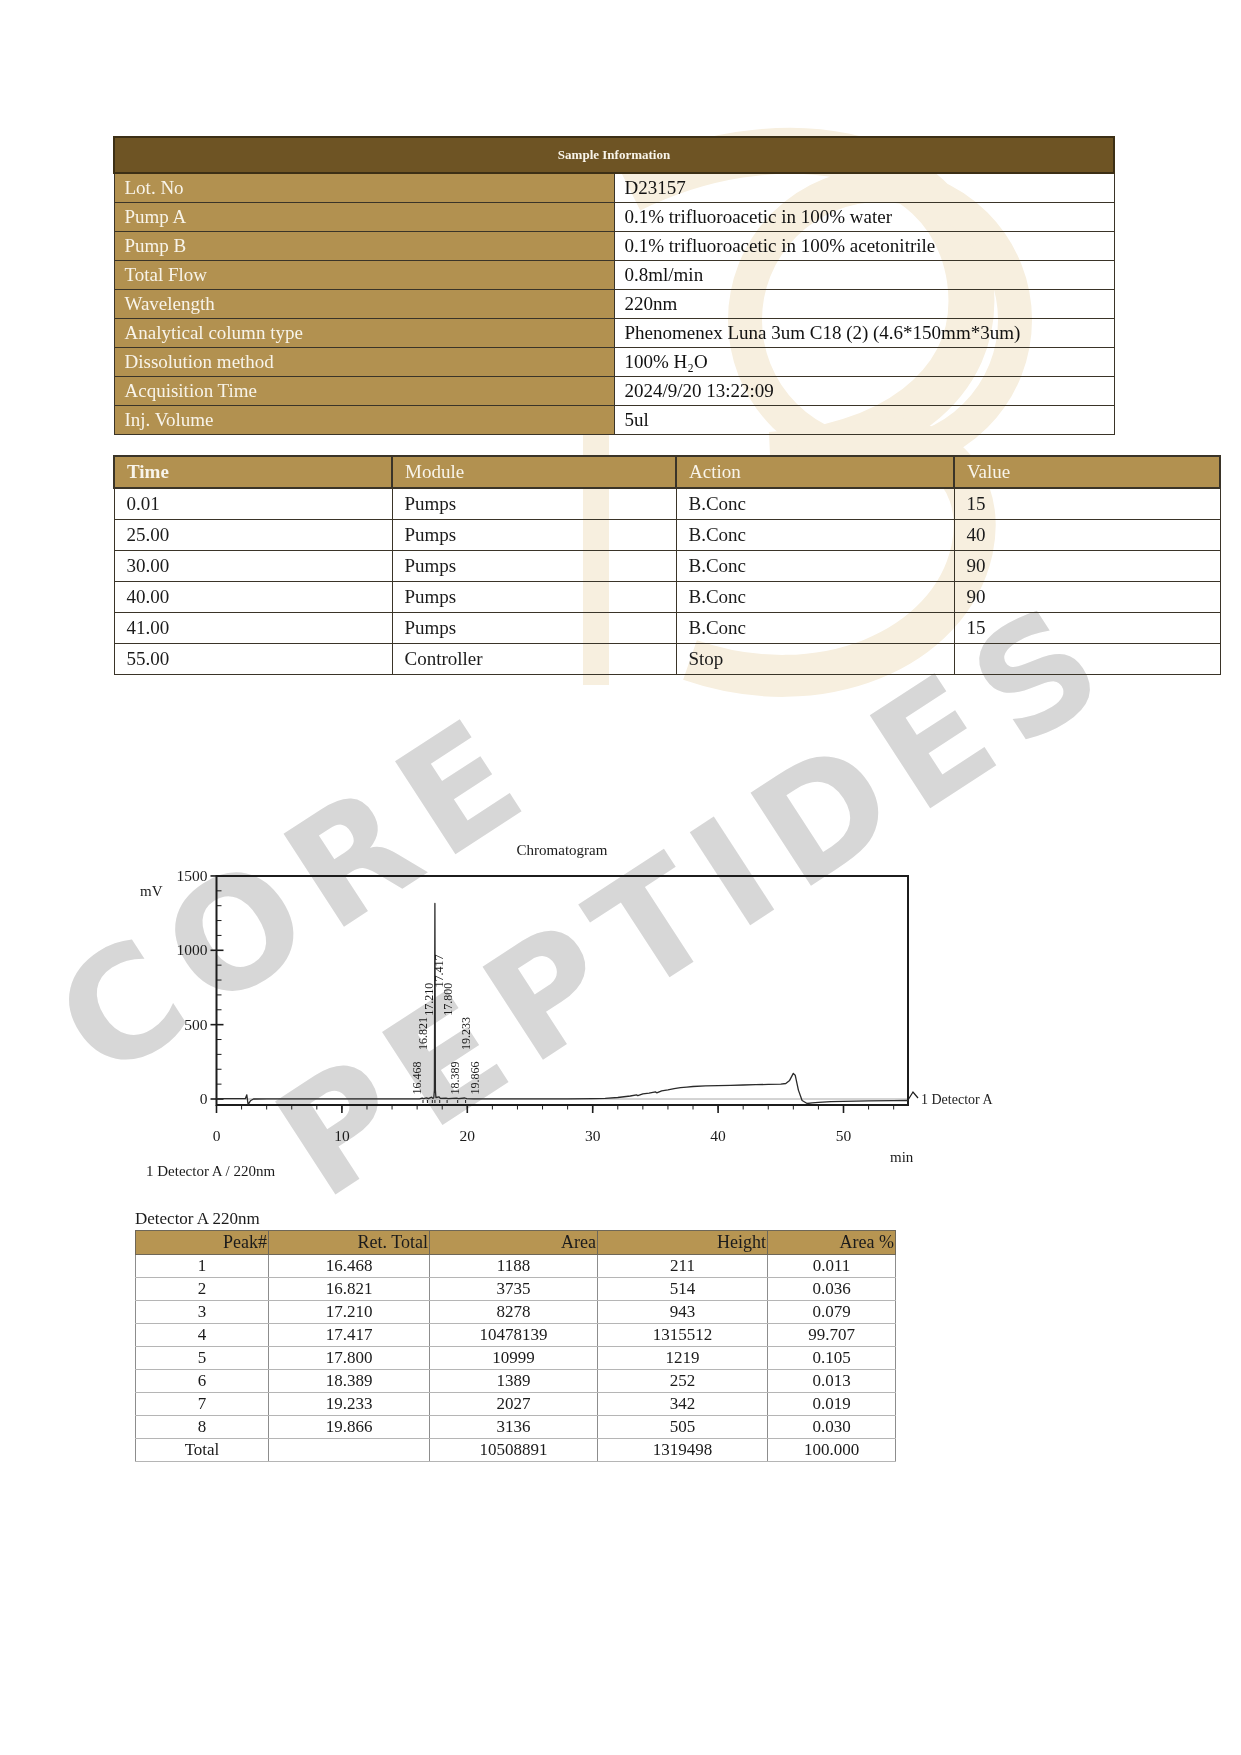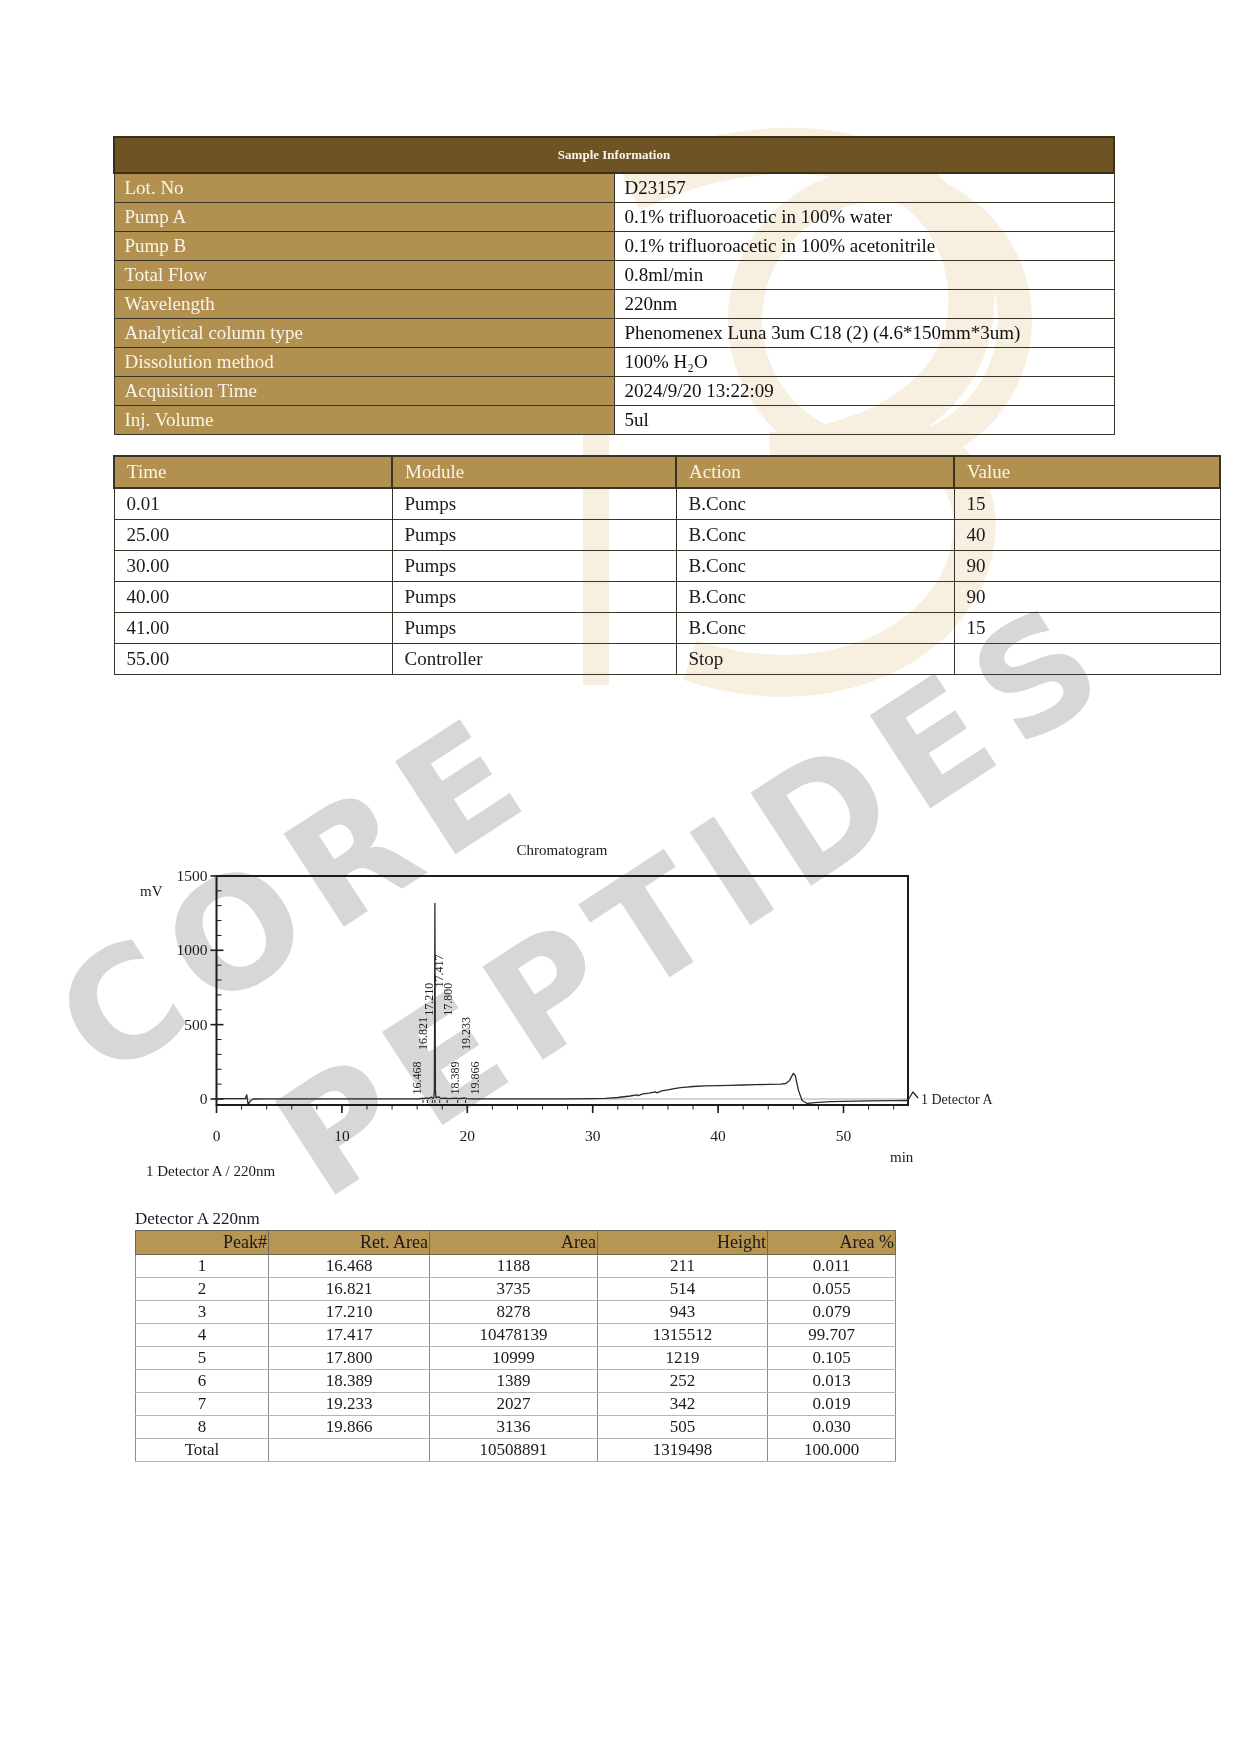--- a/index.html
+++ b/index.html
@@ -115,21 +115,21 @@
         <tr>
           <td class="lbl">Inj. Volume</td>
           <td class="val">5ul</td>
         </tr>
       </tbody>
   </table>
 
   <table id="program-table">
     <thead>
         <tr id="program-head">
-          <th style="width: 252px;">Time</th>
+          <th style="width: 252px; font-weight: bold;">Time</th>
           <th style="width: 258px;">Module</th>
           <th style="width: 252px; font-family: Liberation Serif, serif;">Action</th>
           <th style="width: 240px;">Value</th>
         </tr>
       </thead>
     <tbody id="program-body">
         <tr>
           <td>0.01</td>
           <td>Pumps</td>
           <td>B.Conc</td>
@@ -254,40 +254,40 @@
       <path d="M 908 1100 L 913 1092 L 918 1098" fill="none" stroke="#1c1c1c" stroke-width="1.2"></path>
       <text x="921" y="1104" font-size="14" fill="#1c1c1c" font-family="Liberation Serif, DejaVu Serif, serif">1 Detector A</text>
     </svg>
   <div id="legend">1 Detector A / 220nm</div>
 
   <div id="pt-subtitle">Detector A 220nm</div>
   <table id="peak-table">
     <thead>
         <tr id="peak-head">
           <th style="width: 130px;">Peak#</th>
-          <th style="width: 158px;">Ret. Area</th>
+          <th style="width: 158px;">Ret. Total</th>
           <th style="width: 165px;">Area</th>
           <th style="width: 167px;">Height</th>
           <th style="width: 125px;">Area %</th>
         </tr>
       </thead>
     <tbody id="peak-body">
         <tr>
           <td>1</td>
           <td>16.468</td>
           <td>1188</td>
           <td>211</td>
           <td>0.011</td>
         </tr>
         <tr>
           <td>2</td>
           <td>16.821</td>
           <td>3735</td>
           <td>514</td>
-          <td>0.055</td>
+          <td>0.036</td>
         </tr>
         <tr>
           <td>3</td>
           <td>17.210</td>
           <td>8278</td>
           <td>943</td>
           <td>0.079</td>
         </tr>
         <tr>
           <td>4</td>

